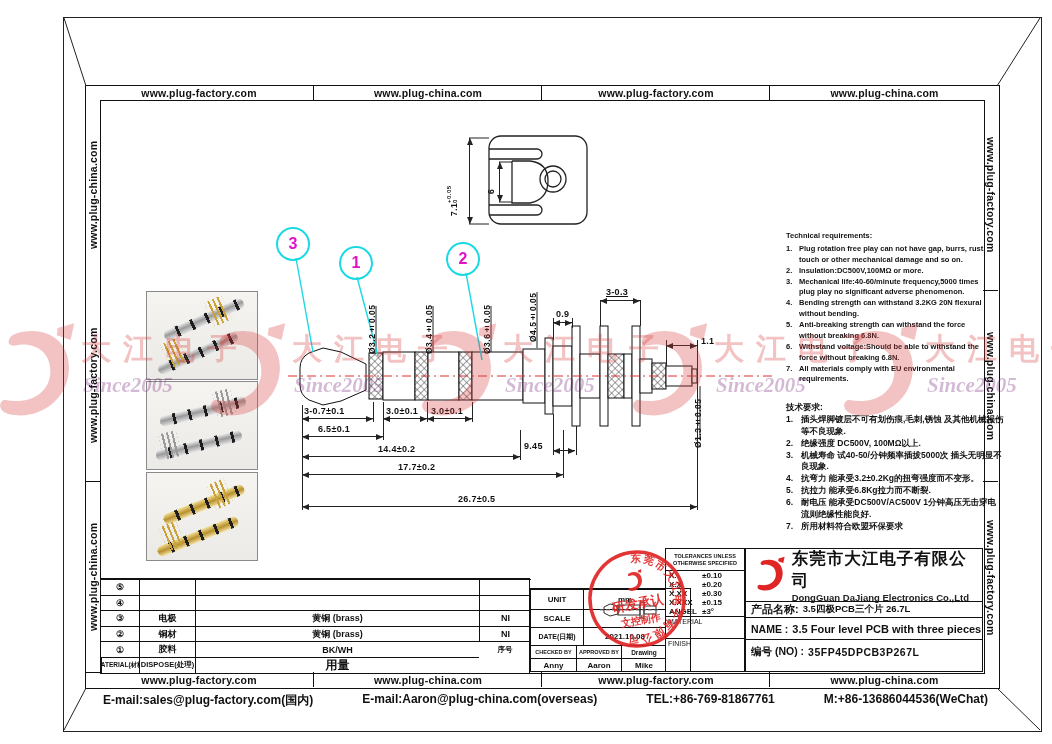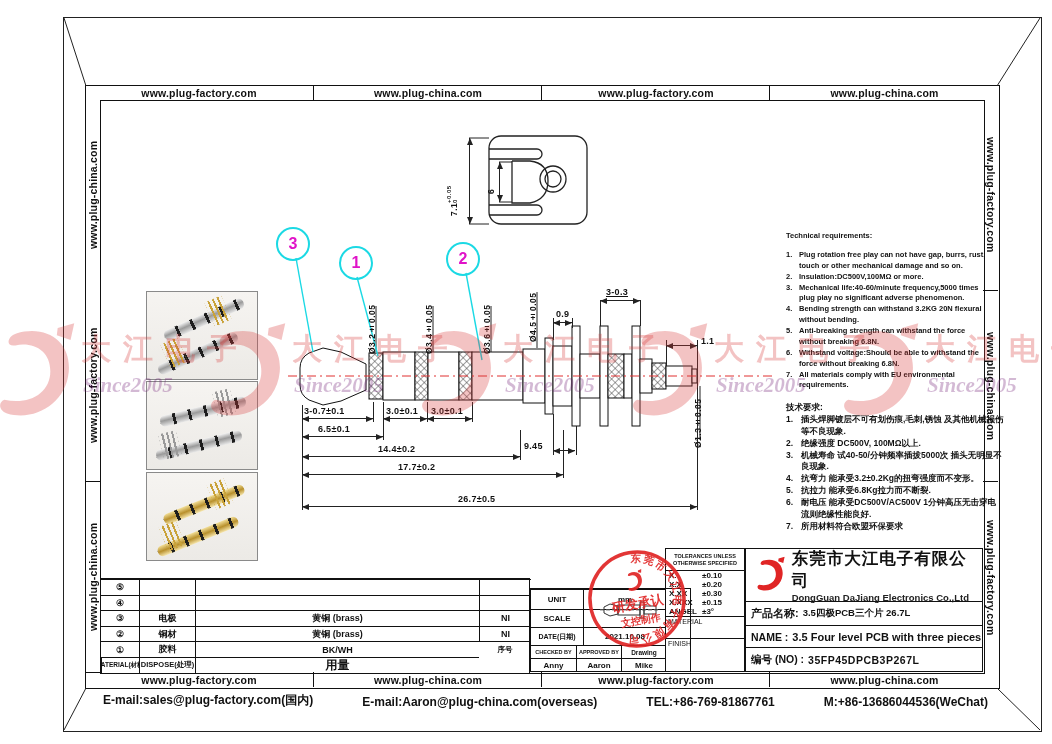--- a/index.html
+++ b/index.html
@@ -33,41 +33,41 @@
            align-items:center;justify-content:center;color:#e013c8;font:bold 16px "Liberation Sans",sans-serif;background:transparent;}
   
   .photo{left:0;top:0;width:110px;height:87px;background:linear-gradient(#f6f4f1,#eceae6);border:1px solid #8a8a8a;overflow:hidden;}
   .plug-bar{position:absolute;height:11px;border-radius:5px;}
   .silver{background:linear-gradient(#f0f0f0,#9a9a9a 45%,#e8e8e8);}
   .gold{background:linear-gradient(#f3e09a,#b8902c 50%,#f7e7ae);}
   .plug-bar .bands{position:absolute;inset:0;background:repeating-linear-gradient(90deg,transparent 0 13px,#1d1d1d 13px 16px);border-radius:5px;}
   .fins{position:absolute;width:18px;height:26px;background:repeating-linear-gradient(90deg,transparent 0 3px,currentColor 3px 5px);}
   
   .tech{font:bold 7.5px/1.45 "Liberation Sans",sans-serif;}
-  .tech .t-title{margin-bottom:8px;}
+  .tech .t-title{margin-bottom:2px;}
   .tech .item{display:grid;grid-template-columns:13px 1fr;}
   .tech-cn{font:bold 8.5px/1.4 "Liberation Sans",sans-serif;}
   .tech-cn .item{display:grid;grid-template-columns:15px 1fr;}
   
   .tbl{border:1px solid #111;box-sizing:border-box;background:transparent;}
   .cell{border-left:1px solid #111;border-top:1px solid #111;display:flex;align-items:center;justify-content:center;
         box-sizing:border-box;overflow:hidden;white-space:nowrap;}
   .cell.first{border-left:none;}
   .mat-grid{display:grid;grid-template-columns:38px 56px 284px 52px;grid-auto-rows:15.6px;}
   .mat-grid .cell{font:bold 9px "Liberation Sans",sans-serif;}
   .info-grid{display:grid;grid-template-columns:52px 83px;}
   .info-grid3{display:grid;grid-template-columns:45px 45px 45px;}
   .lab{font:bold 8px "Liberation Sans",sans-serif;}
   .tol-row{display:grid;grid-template-columns:36px 42px;}
   .ed-box{box-sizing:border-box;border-left:1px solid #111;border-top:1px solid #111;}
   
   .wm{pointer-events:none;opacity:.3;z-index:40;}
   .wm .zh{position:absolute;left:96px;top:14px;font:bold 30px "Liberation Sans",sans-serif;color:#d83c3c;letter-spacing:12px;white-space:nowrap;}
   .wm .since{position:absolute;left:98px;top:58px;font:bold italic 21px "Liberation Serif",serif;color:#701a75;white-space:nowrap;}
-  .footer{display:flex;justify-content:space-between;font:bold 12px "Liberation Sans",sans-serif;align-items:flex-end;}
+  .footer{display:flex;justify-content:space-between;font:bold 12px "Liberation Sans",sans-serif;}
 </style>
 </head>
 <body>
 
 <div id="sheet">
 
   <div class="abs outer-border"></div>
   <div class="abs frame-outer"></div>
   <div class="abs frame-inner"></div>
 
@@ -409,21 +409,21 @@
   <div class="abs tbl" style="left:745px;top:548px;width:238px;height:124px;z-index:4">
     <div style="height:53px;border-bottom:1px solid #111;display:flex;align-items:center;gap:6px;padding-left:6px;box-sizing:border-box;">
       <svg width="34" height="38" viewBox="0 0 100 110">
           <use href="#dlogo" fill="#e02525"></use>
         </svg>
       <div>
         <div style="font:bold 16.5px 'Liberation Sans',sans-serif;letter-spacing:1px;">东莞市大江电子有限公司</div>
         <div style="font:bold 9.5px 'Liberation Sans',sans-serif;color:#222;">DongGuan DaJiang Electronics Co.,Ltd</div>
       </div>
     </div>
-    <div style="height:24px;border-bottom:1px solid #111;display:flex;align-items:center;padding-left:5px;gap:4px;box-sizing:border-box;">
+    <div style="height:16px;border-bottom:1px solid #111;display:flex;align-items:center;padding-left:5px;gap:4px;box-sizing:border-box;">
       <span style="font:bold 11px 'Liberation Sans',sans-serif;">产品名称:</span>
       <span style="font:bold 9.5px 'Liberation Sans',sans-serif;">3.5四极PCB三个片 26.7L</span>
     </div>
     <div style="height:22px;border-bottom:1px solid #111;display:flex;align-items:center;padding-left:5px;gap:4px;box-sizing:border-box;">
       <span style="font:bold 10.5px 'Liberation Sans',sans-serif;">NAME :</span>
       <span style="font:bold 11px 'Liberation Sans',sans-serif;">3.5 Four level PCB with three pieces</span>
     </div>
     <div style="height:24px;display:flex;align-items:center;padding-left:5px;gap:4px;box-sizing:border-box;">
       <span style="font:bold 10.5px 'Liberation Sans',sans-serif;">编号 (NO) :</span>
       <span style="font:bold 10.5px 'Liberation Sans',sans-serif;letter-spacing:.5px;">35FP45DPCB3P267L</span>

